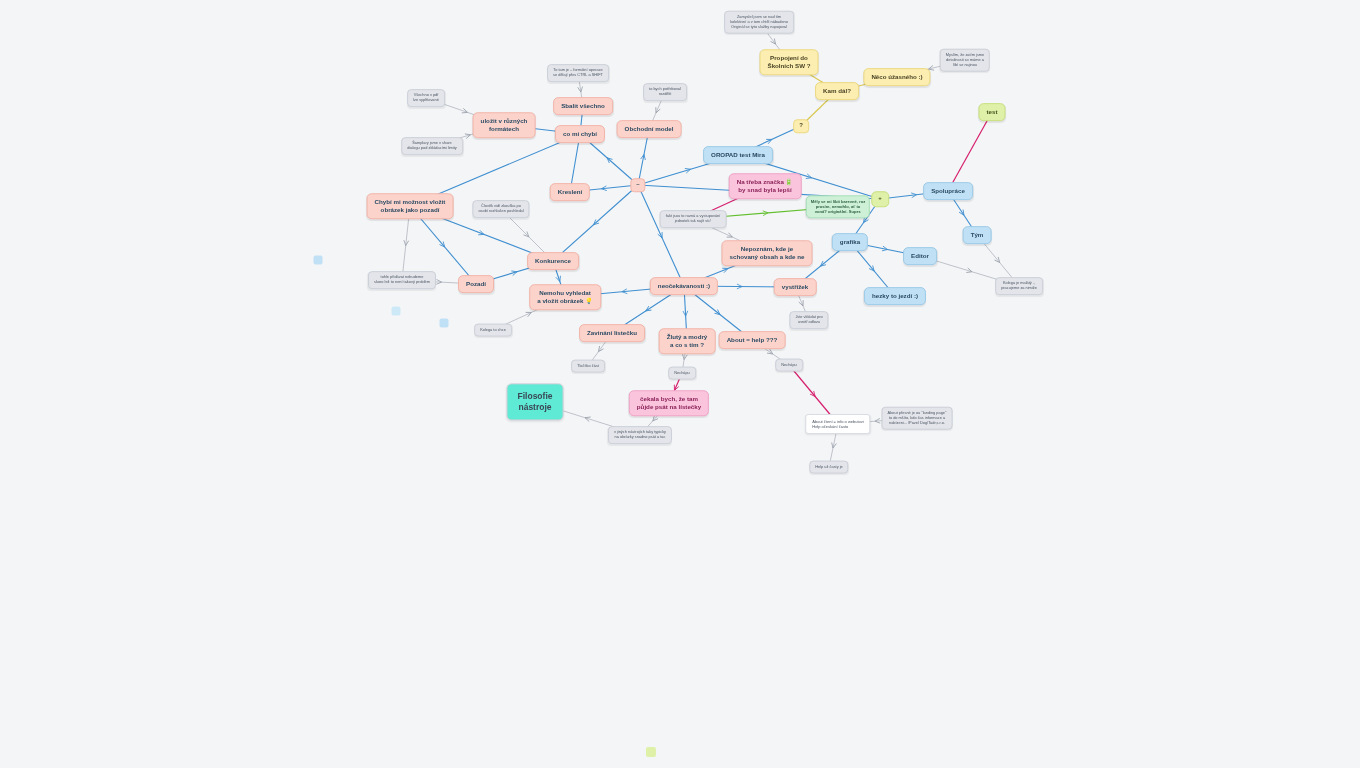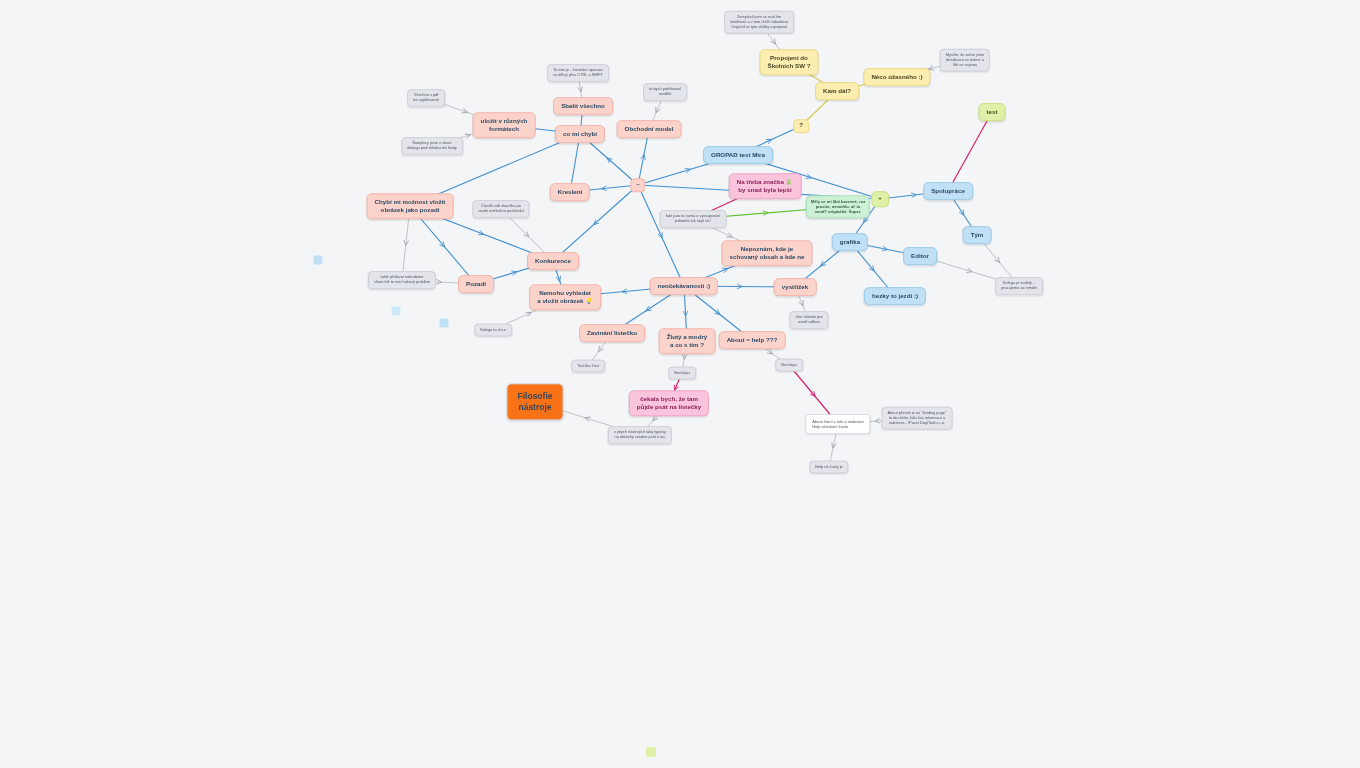--- a/index.html
+++ b/index.html
@@ -56,21 +56,21 @@
     background:#e3e5ea;border:1px solid #ccd0d8;color:#4d5663;
     font-size:3.9px;padding:3px 5px;border-radius:4px;
     box-shadow:0 1px 1px rgba(0,0,0,.06);
   }
   .n-white{
     background:#ffffff;border:1px solid #d9dce2;color:#4d5663;
     font-size:4px;padding:4px 6px;border-radius:3px;text-align:left;
     box-shadow:0 1px 2px rgba(0,0,0,.08);
   }
   .n-philos{
-    background:#f97316;border:1px solid #ccd0d8;color:#3b4656;
+    background:#5eead4;border:1px solid #ccd0d8;color:#3b4656;
     font-weight:bold;font-size:8.5px;padding:7px 10px;border-radius:5px;
     box-shadow:0 1px 2px rgba(0,0,0,.08);
   }
   .n-hub{
     background:#fbd3cb;border:1px solid #f3b4a8;color:#2a4a63;
     font-weight:bold;font-size:6px;padding:2px 5px;border-radius:4px;
   }
   .n-plus{
     background:#dff0a8;border:1px solid #c8e07e;color:#45551f;
     font-weight:bold;font-size:6px;padding:3px 6px;border-radius:5px;

